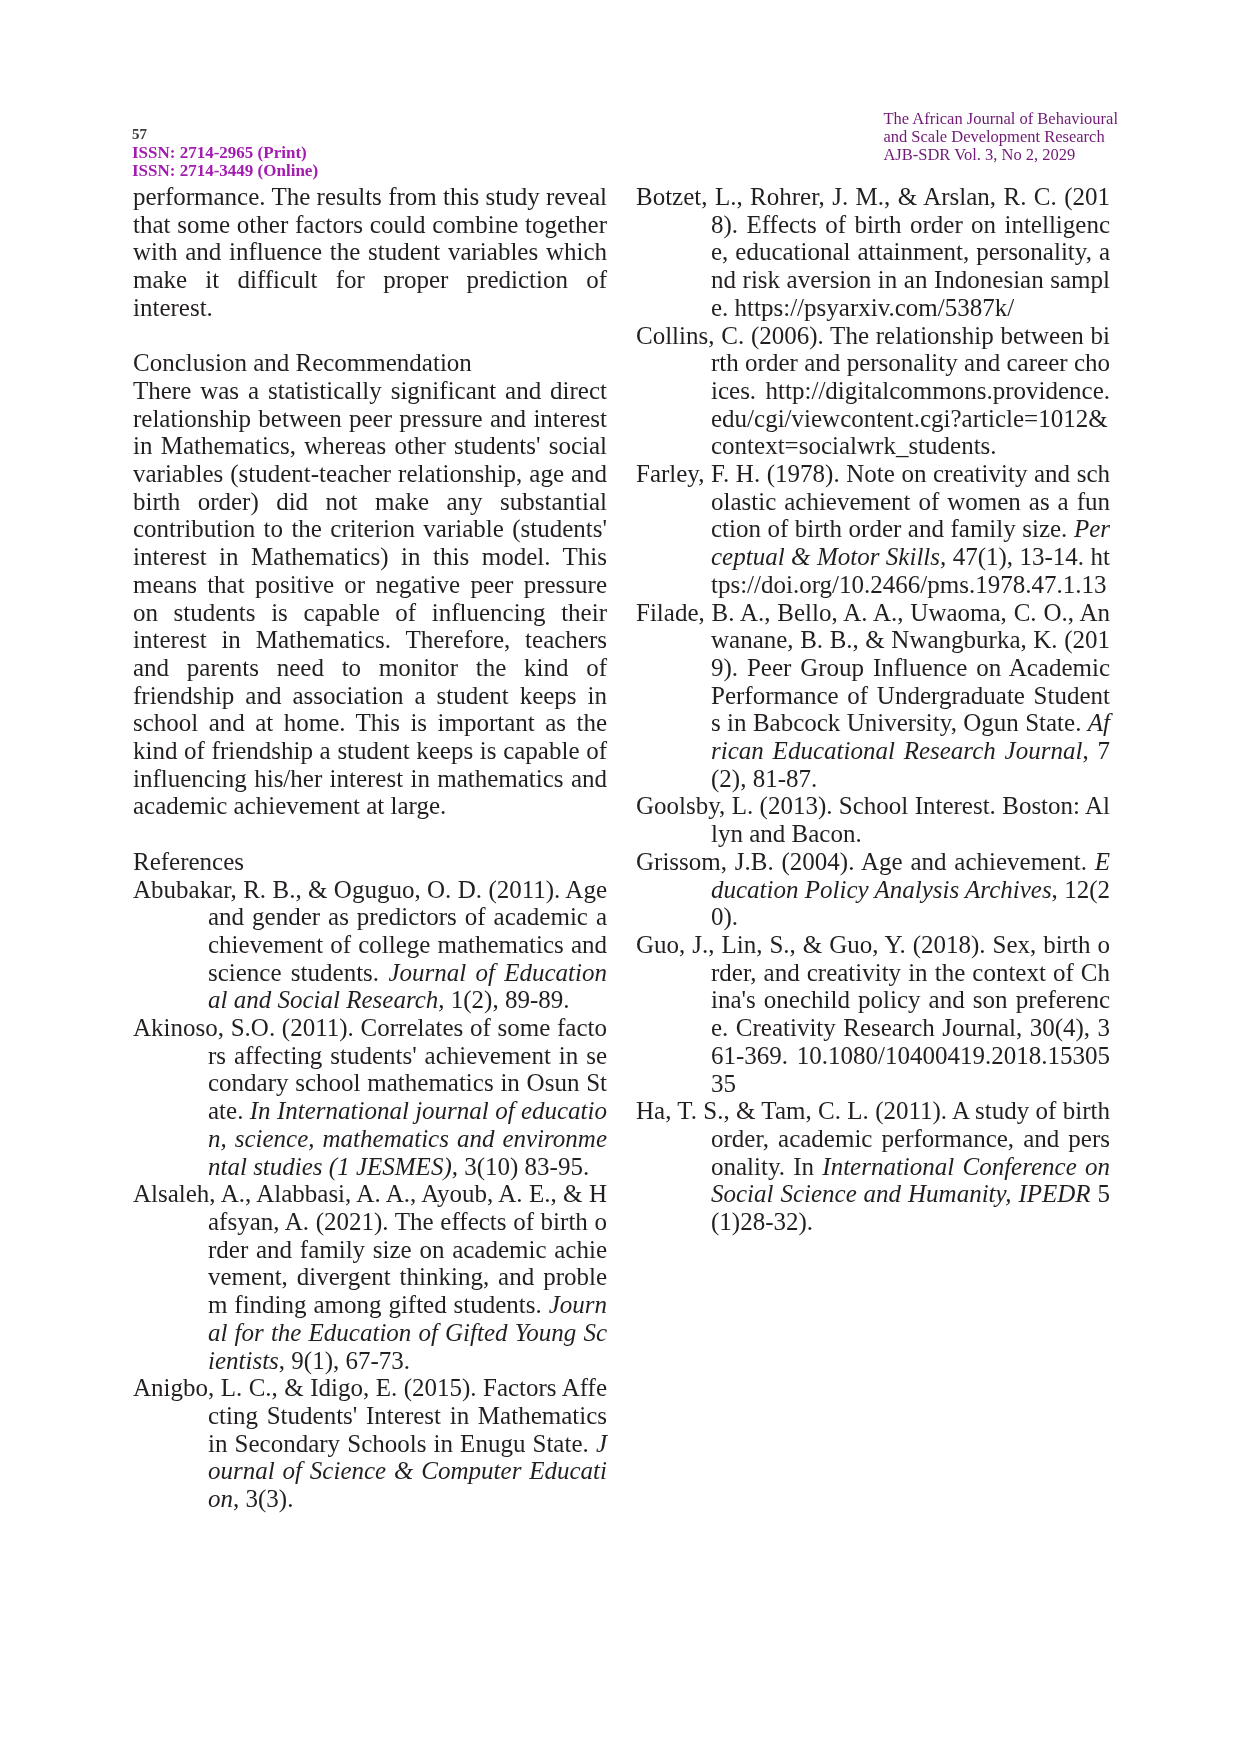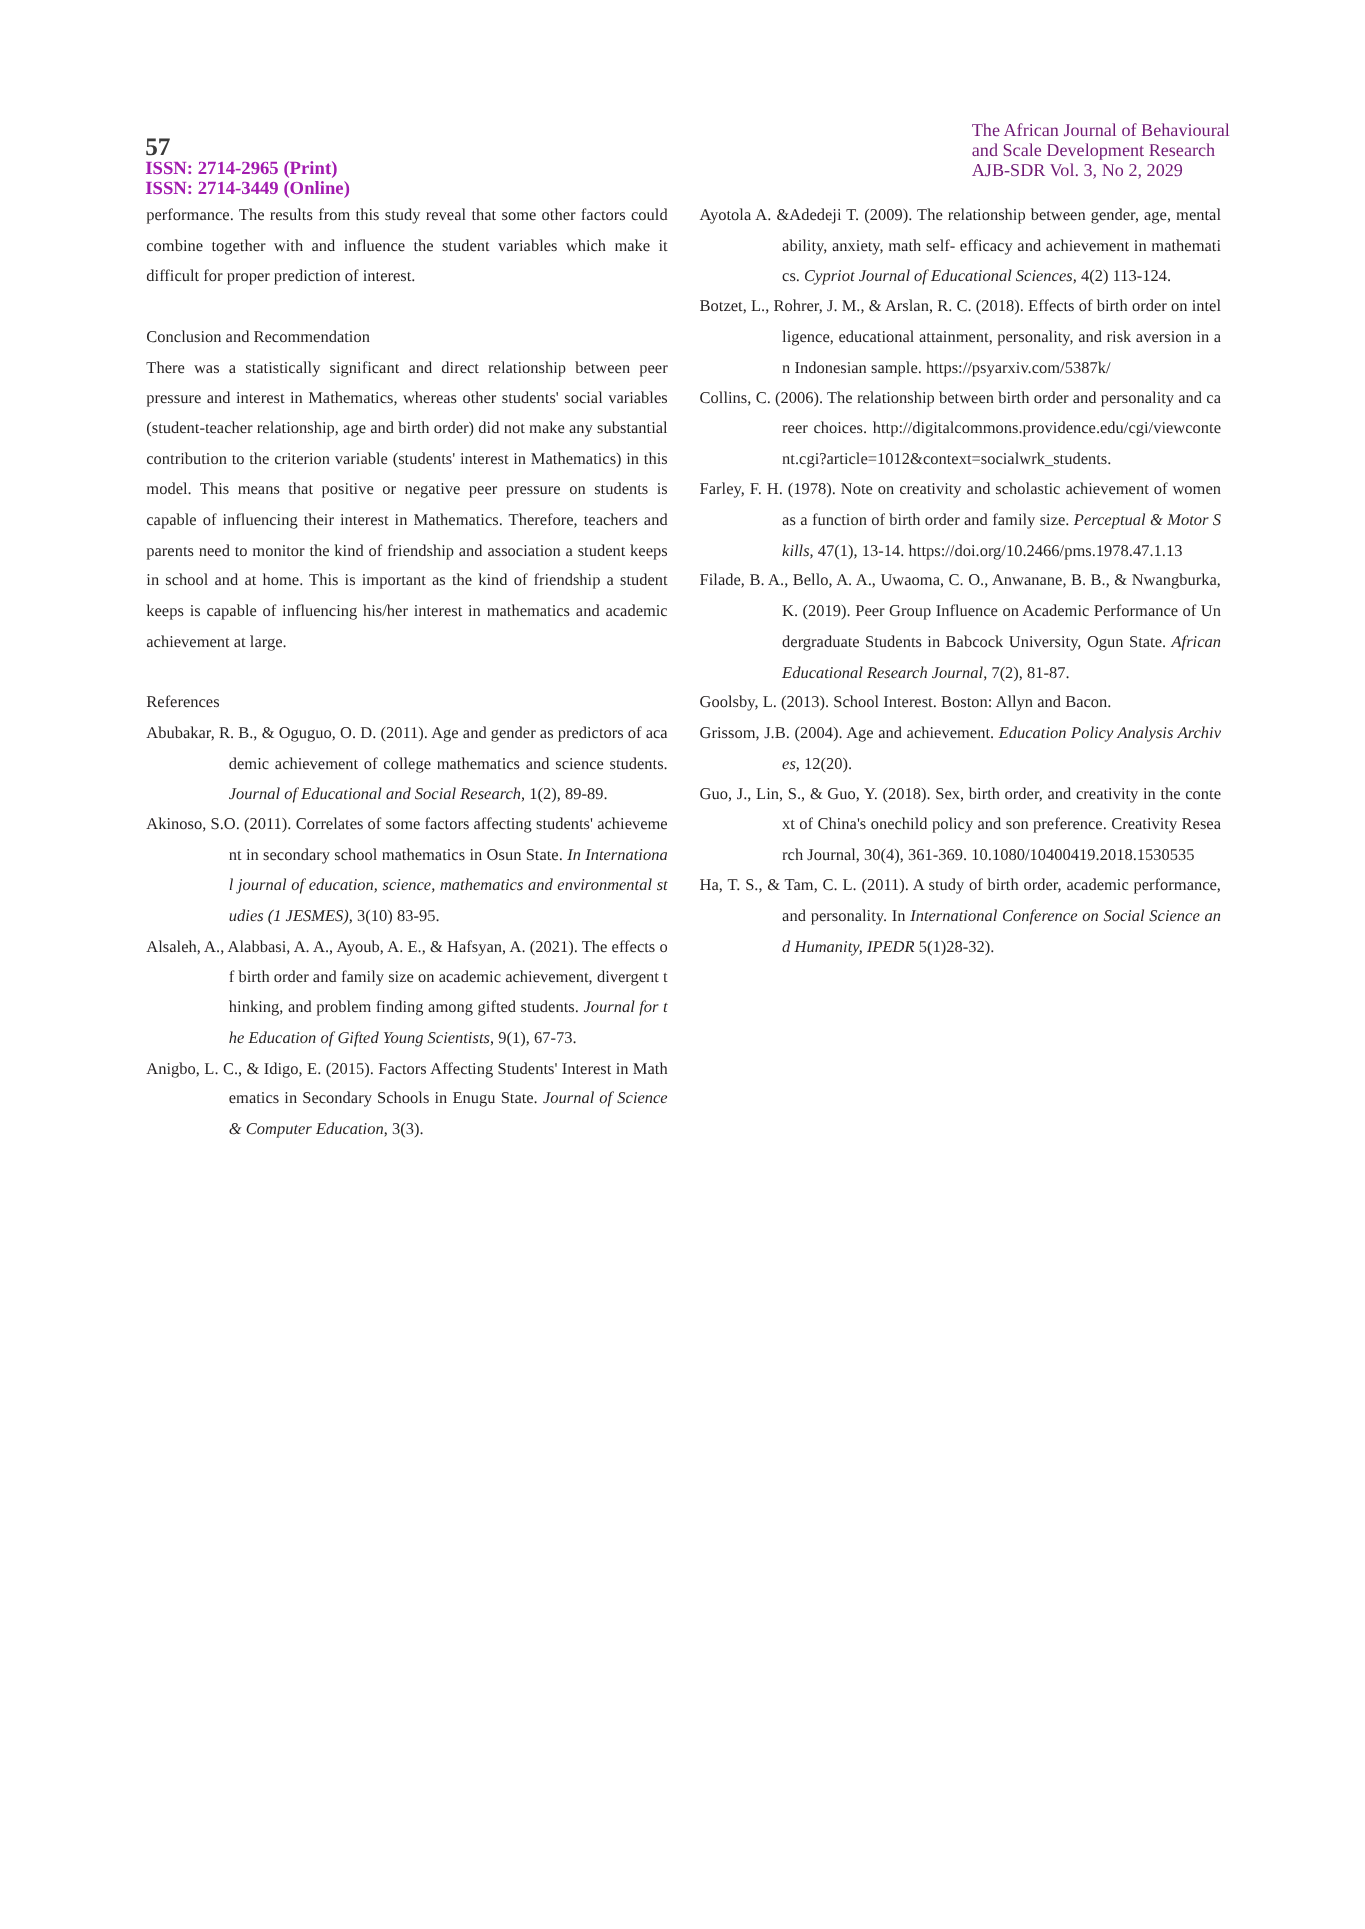--- a/index.html
+++ b/index.html
@@ -3,33 +3,33 @@
 <meta charset="utf-8">
 <style>
   html, body { margin: 0; padding: 0; background: #ffffff; }
   body {
     width: 1241px; height: 1754px; position: relative; overflow: hidden;
     font-family: "Liberation Serif", "DejaVu Serif", serif;
     color: #231f20;
   }
   .page-number {
     position: absolute; left: 132px; top: 124px;
-    font-size: 23px; font-weight: bold; line-height: 20px; color: #3a3a3a;
+    font-size: 15px; font-weight: bold; line-height: 20px; color: #3a3a3a;
   }
   .issn {
     position: absolute; left: 132px; top: 144px;
     font-size: 17px; font-weight: bold; line-height: 18px; color: #a21caf;
   }
   .journal-head {
     position: absolute; right: 123px; top: 110px;
     font-size: 16.5px; line-height: 18px; text-align: left; color: #701a75;
   }
   .col {
     position: absolute; top: 183px; width: 474px;
-    font-size: 15px; line-height: 27.7px; text-align: justify;
+    font-size: 25px; line-height: 27.7px; text-align: justify;
   }
   .col-left { left: 133px; }
   .col-right { left: 636px; width: 474px; }
   .para { margin: 0; }
   .heading { font-weight: normal; margin: 0; }
   .gap { height: 27.7px; }
   .ref {
     margin: 0; padding-left: 75px; text-indent: -75px; text-align: justify;
   }
   .col-right .ref { padding-left: 75px; text-indent: -75px; }
@@ -60,21 +60,20 @@
   <div id="refs-left">
       <p class="ref url"><span>Abubakar, R. B., &amp; Oguguo, O. D. (2011). Age and gender as predictors of academic achievement of college mathematics and science students. </span><i>Journal of Educational and Social Research,</i><span> 1(2), 89-89.</span></p>
       <p class="ref url"><span>Akinoso, S.O. (2011). Correlates of some factors affecting students' achievement in secondary school mathematics in Osun State. </span><i>In International journal of education, science, mathematics and environmental studies (1 JESMES),</i><span> 3(10) 83-95.</span></p>
       <p class="ref url"><span>Alsaleh, A., Alabbasi, A. A., Ayoub, A. E., &amp; Hafsyan, A. (2021). The effects of birth order and family size on academic achievement, divergent thinking, and problem finding among gifted students. </span><i>Journal for the Education of Gifted Young Scientists</i><span>, 9(1), 67-73.</span></p>
       <p class="ref url"><span>Anigbo, L. C., &amp; Idigo, E. (2015). Factors Affecting Students' Interest in Mathematics in Secondary Schools in Enugu State. </span><i>Journal of Science &amp; Computer Education</i><span>, 3(3).</span></p>
     </div>
 </div>
 
 <div class="col col-right">
   <div id="refs-right">
-      <p class="ref url"><span>Ayotola A. &amp;Adedeji T. (2009). The relationship between gender, age, mental ability, anxiety, math self- efficacy and achievement in mathematics. </span><i>Cypriot Journal of Educational Sciences,</i><span> 4(2) 113-124.</span></p>
       <p class="ref url"><span>Botzet, L., Rohrer, J. M., &amp; Arslan, R. C. (2018). Effects of birth order on intelligence, educational attainment, personality, and risk aversion in an Indonesian sample. https://psyarxiv.com/5387k/</span></p>
       <p class="ref url"><span>Collins, C. (2006). The relationship between birth order and personality and career choices. http://digitalcommons.providence.edu/cgi/viewcontent.cgi?article=1012&amp;context=socialwrk_students.</span></p>
       <p class="ref url"><span>Farley, F. H. (1978). Note on creativity and scholastic achievement of women as a function of birth order and family size. </span><i>Perceptual &amp; Motor Skills,</i><span> 47(1), 13-14. https://doi.org/10.2466/pms.1978.47.1.13</span></p>
       <p class="ref url"><span>Filade, B. A., Bello, A. A., Uwaoma, C. O., Anwanane, B. B., &amp; Nwangburka, K. (2019). Peer Group Influence on Academic Performance of Undergraduate Students in Babcock University, Ogun State. </span><i>African Educational Research Journal</i><span>, 7(2), 81-87.</span></p>
       <p class="ref url"><span>Goolsby, L. (2013). School Interest. Boston: Allyn and Bacon.</span></p>
       <p class="ref url"><span>Grissom, J.B. (2004). Age and achievement. </span><i>Education Policy Analysis Archives</i><span>, 12(20).</span></p>
       <p class="ref url"><span>Guo, J., Lin, S., &amp; Guo, Y. (2018). Sex, birth order, and creativity in the context of China's onechild policy and son preference. Creativity Research Journal, 30(4), 361-369. 10.1080/10400419.2018.1530535</span></p>
       <p class="ref url"><span>Ha, T. S., &amp; Tam, C. L. (2011). A study of birth order, academic performance, and personality. In </span><i>International Conference on Social Science and Humanity, IPEDR</i><span> 5(1)28-32).</span></p>
     </div>
 </div>

